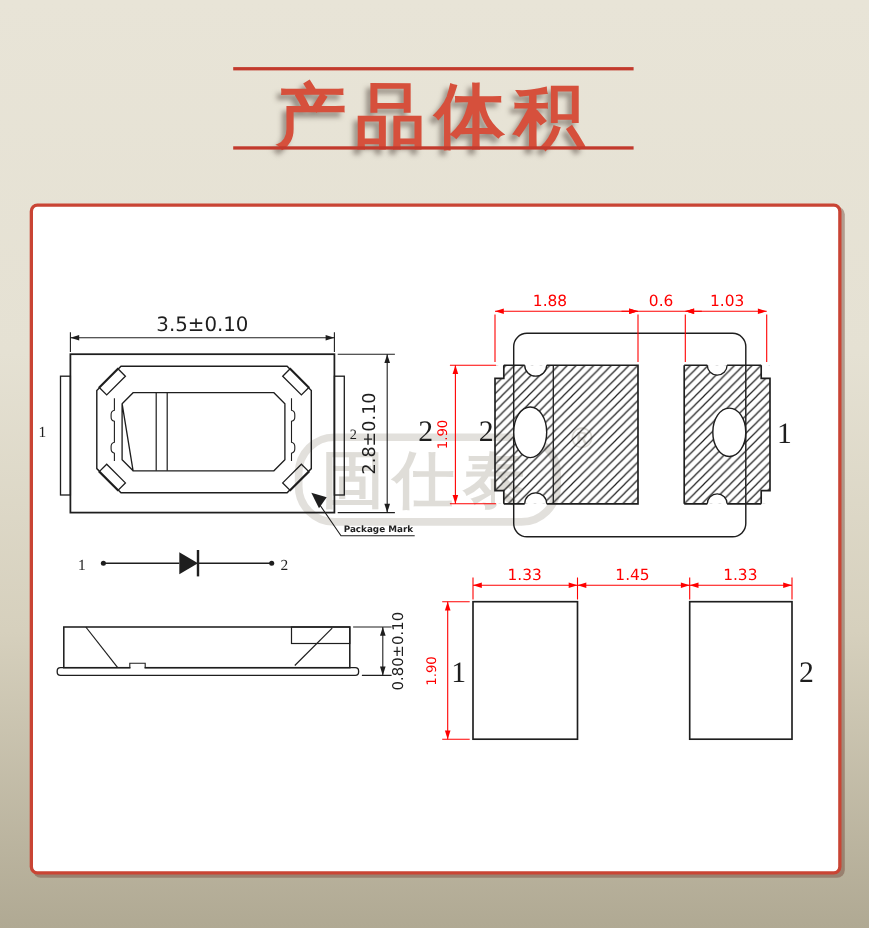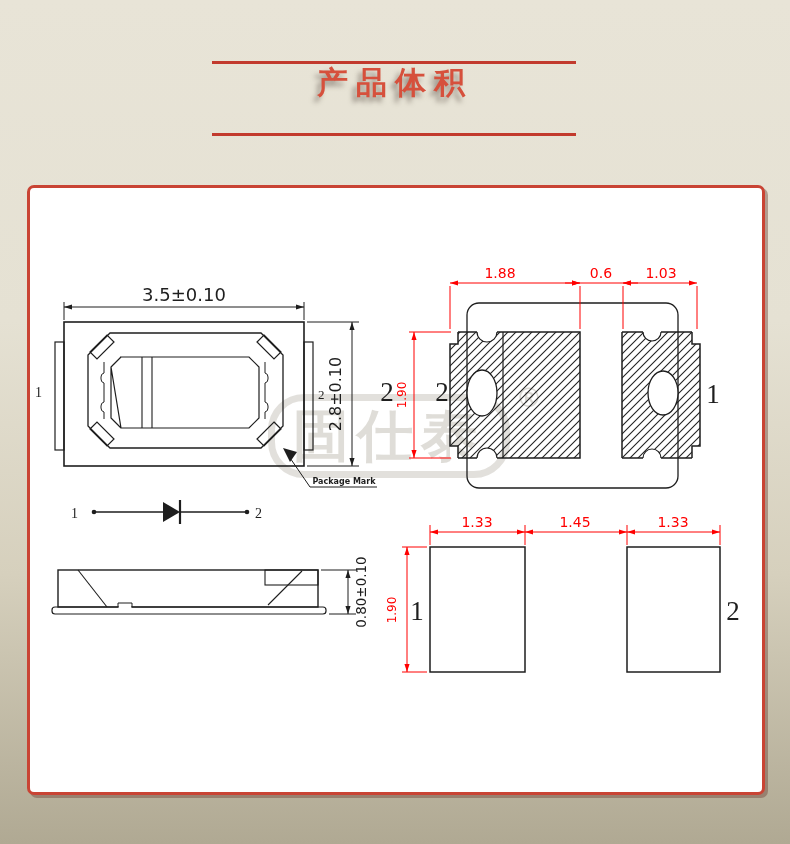--- a/index.html
+++ b/index.html
@@ -4,21 +4,21 @@
 <style>
   html,body{margin:0;padding:0;}
   body{
     width:790px;height:844px;position:relative;overflow:hidden;
     background:linear-gradient(180deg,#e8e4d7 0%,#e5e1d3 38%,#d6d0bd 68%,#b0a993 100%);
     font-family:"Liberation Sans",sans-serif;
   }
   .hdr-line{position:absolute;left:212px;width:364px;height:3px;background:#c23a2d;}
   .page-title{
     position:absolute;left:0;right:0;top:62px;text-align:center;
-    font-size:31px;font-weight:bold;color:#d6503c;letter-spacing:8px;
+    font-size:64px;font-weight:bold;color:#d6503c;letter-spacing:8px;
     text-shadow:-4px 5px 5px rgba(110,100,90,.65);
     font-family:"Liberation Sans",sans-serif;
   }
   .panel{
     position:absolute;left:27px;top:185px;width:732px;height:604px;
     background:#ffffff;border:3px solid #c94434;border-radius:7px;
     box-shadow:3px 3px 0 rgba(115,70,58,.45);
   }
   .watermark{
     position:absolute;left:268px;top:394px;width:228px;height:70px;

